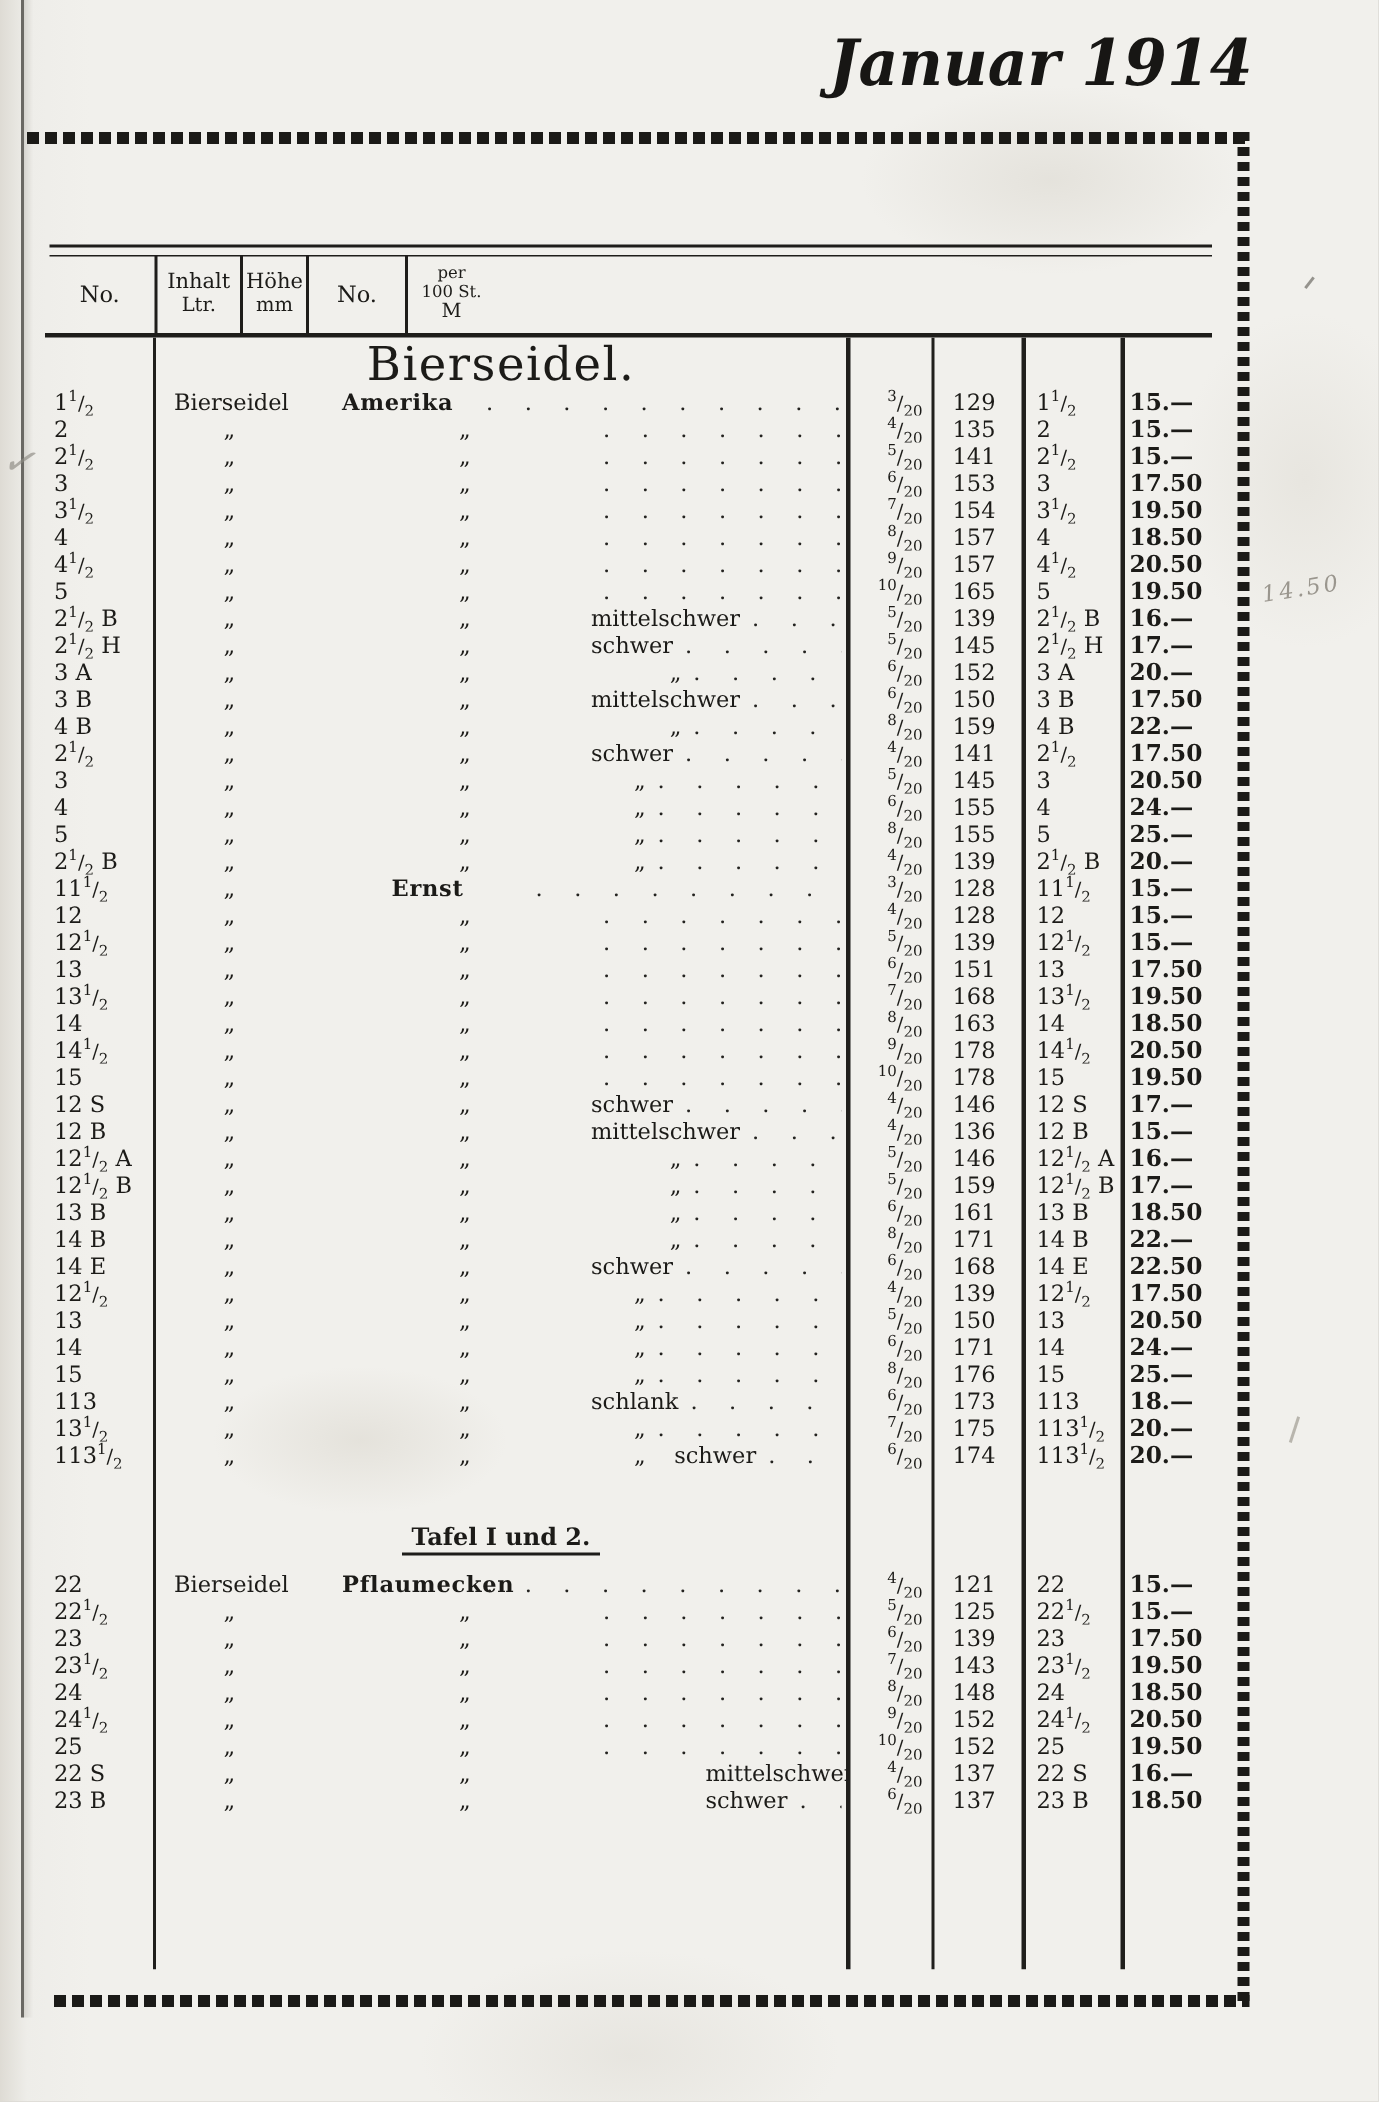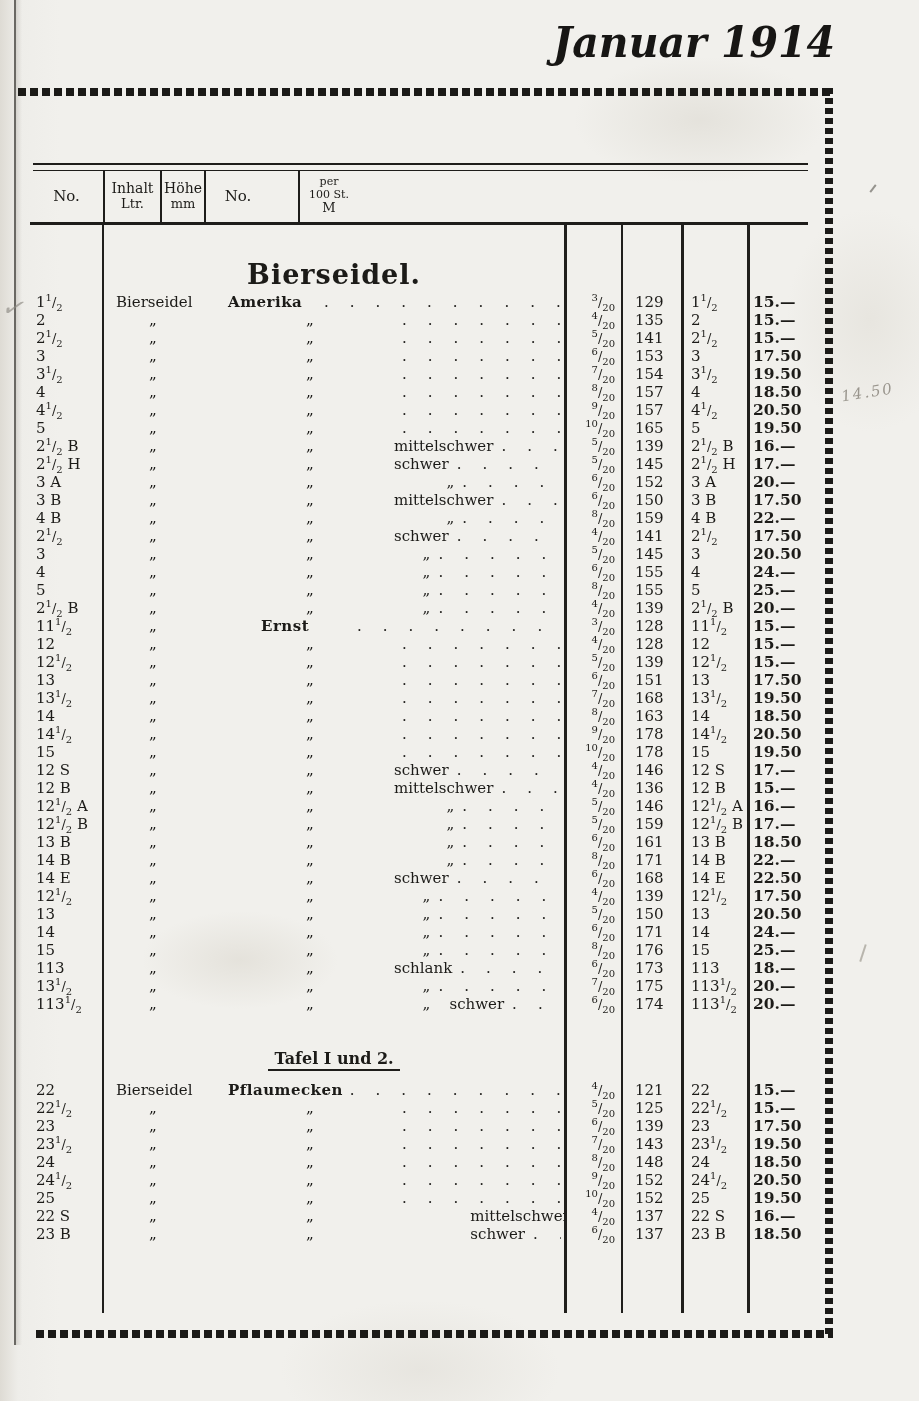--- a/index.html
+++ b/index.html
@@ -34,34 +34,34 @@
   
   .thead{position:absolute;left:30px;top:170px;width:778px;height:55px;display:flex;
     border-bottom:3px solid #1e1d1a;box-sizing:border-box;}
   .thead>div{box-sizing:border-box;display:flex;flex-direction:column;justify-content:center;
     align-items:center;line-height:1.12;}
   .th-no1{width:73px;font-size:15px;}
   .th-art{width:462px;font-size:15px;letter-spacing:6px;border-left:2px solid #1e1d1a;}
   .th-inh{width:57px;font-size:14px;border-left:2px solid #1e1d1a;}
   .th-hoe{width:44px;font-size:14px;border-left:2px solid #1e1d1a;}
   .th-no2{width:66px;font-size:15px;border-left:2px solid #1e1d1a;}
-  .th-pr{width:60px;font-size:11px;border-left:2px solid #1e1d1a;margin-left:28px;}
+  .th-pr{width:60px;font-size:11px;border-left:2px solid #1e1d1a;}
   .th-sub{font-size:13px;}
   .th-pr .l2{font-size:11px;}
   .th-pr .l3{font-size:13px;}
   
   .tbody{position:absolute;left:30px;top:225px;width:778px;height:1088px;overflow:hidden;}
   .vl{position:absolute;top:0;height:1088px;background:#201f1c;}
   .vl1{left:72px;width:1.5px;}
   .vl2{left:534px;width:2.5px;}
   .vl3{left:591px;width:1.5px;}
   .vl4{left:651px;width:2.5px;}
   .vl5{left:717px;width:2.5px;}
   .sec-title{width:535px;padding-left:73px;box-sizing:border-box;text-align:center;
-    font-size:27px;font-weight:bold;letter-spacing:1px;margin-top:34px;height:34px;}
+    font-size:31px;font-weight:normal;letter-spacing:1px;height:34px;}
   .sec-sub-wrap{width:535px;padding-left:73px;box-sizing:border-box;text-align:center;
     margin-top:10px;margin-bottom:10px;height:22px;}
   .sec-sub{display:inline-block;font-size:16px;font-weight:bold;border-bottom:2.5px solid #1e1d1a;
     padding:0 6px 1px 6px;}
   .sec2-gap{margin-top:36px;}
   .row{display:flex;width:778px;height:18px;line-height:18px;font-size:15px;white-space:nowrap;}
   .row>div{box-sizing:border-box;overflow:hidden;}
   .c-no{width:73px;padding-left:6px;}
   .c-art{width:462px;display:flex;padding-right:4px;}
   .a1{width:112px;flex:none;}

